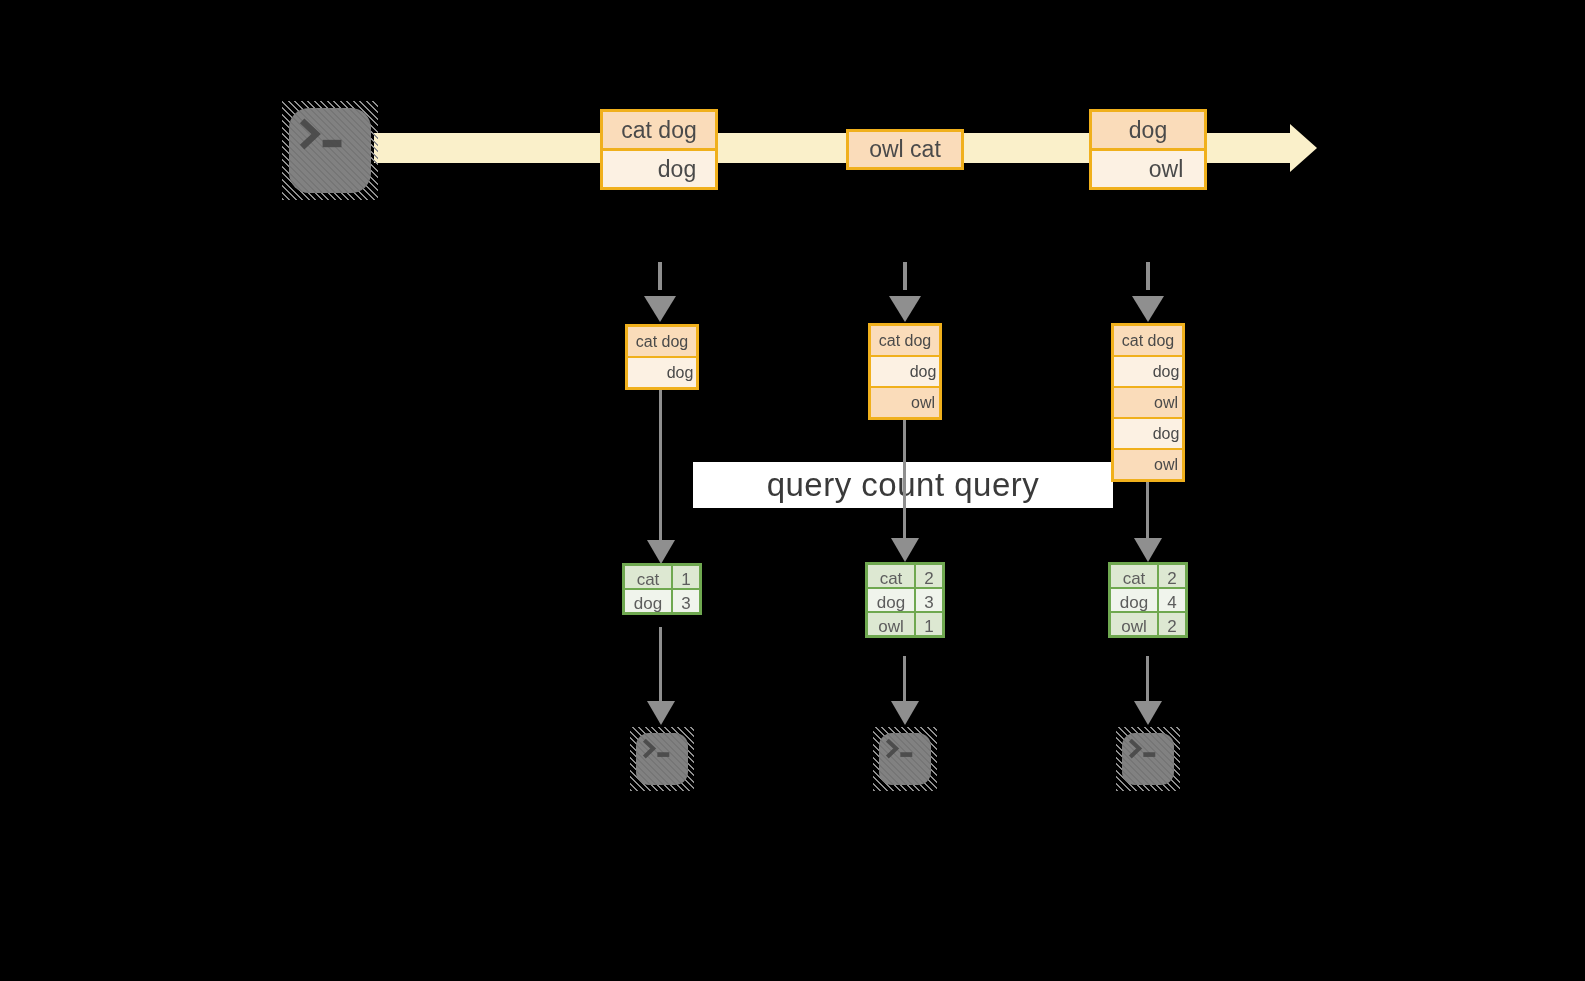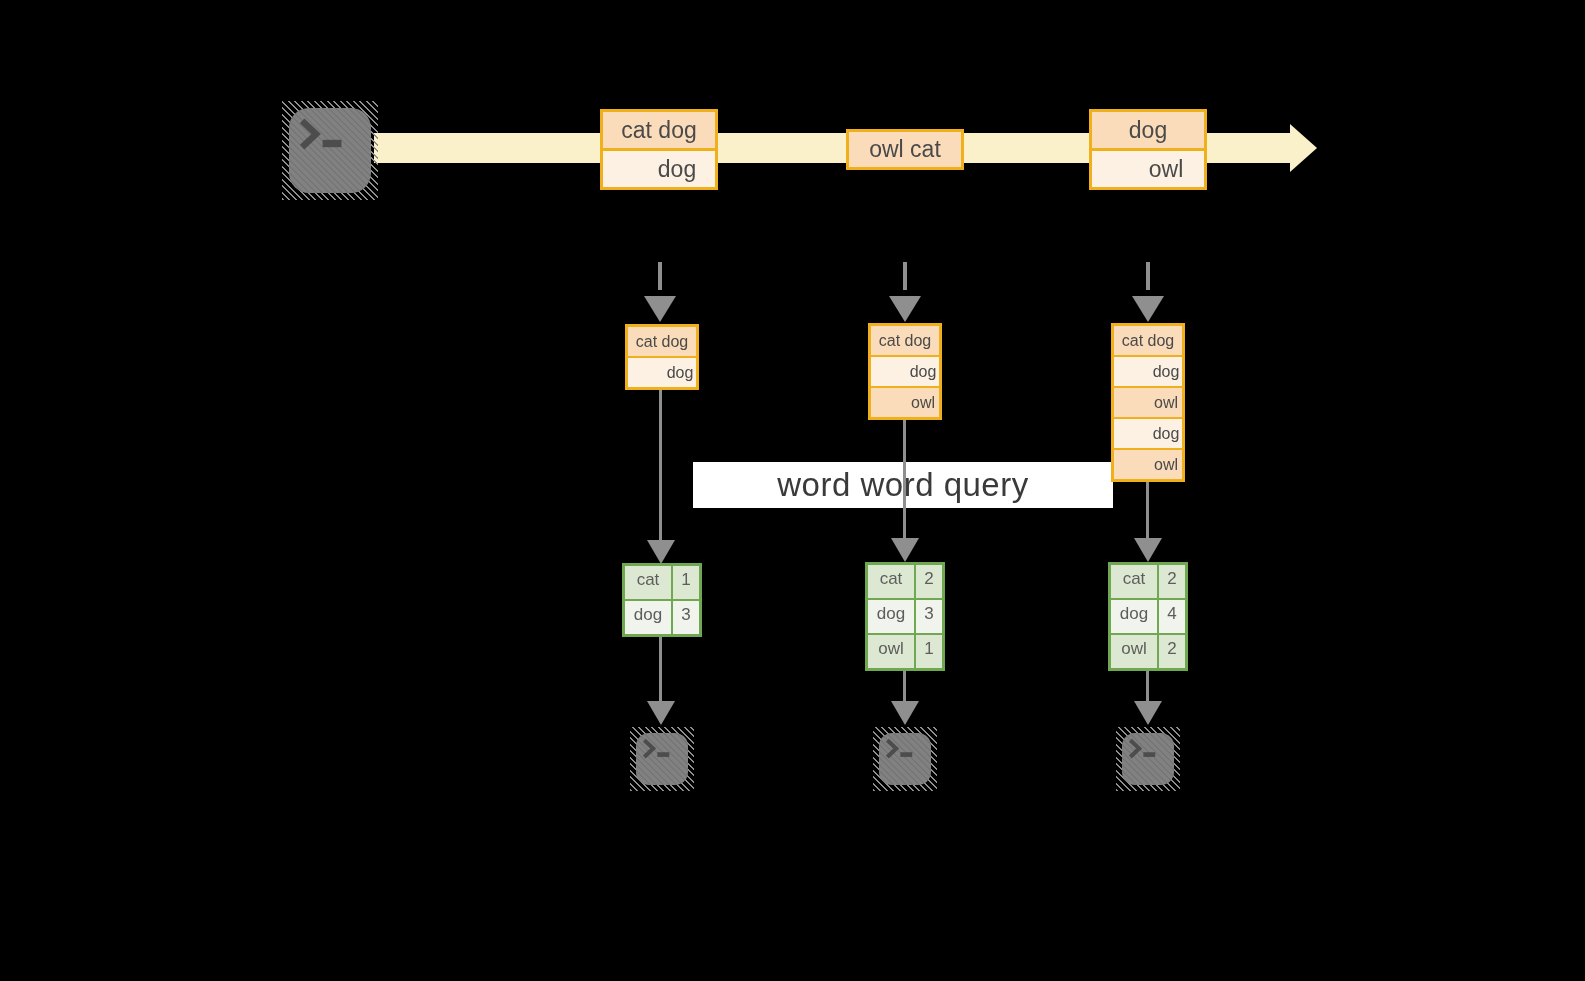--- a/index.html
+++ b/index.html
@@ -34,21 +34,21 @@
   .darrow{position:absolute;width:32px;z-index:2;}
   .darrow .dash{width:4px;height:28px;background:#8f8f8f;margin:0 auto;}
   .darrow .tri{width:0;height:0;margin:6px auto 0;
     border-left:16px solid transparent;border-right:16px solid transparent;border-top:26px solid #8f8f8f;}
   .vline{position:absolute;width:3px;background:#8f8f8f;z-index:2;}
   .tri-dn{position:absolute;width:0;height:0;z-index:2;
     border-left:14px solid transparent;border-right:14px solid transparent;border-top:24px solid #8f8f8f;}
   
   .gtable{position:absolute;display:grid;grid-template-columns:46px 26px;gap:2px;
     background:#6fa850;border:3px solid #6fa850;z-index:3;}
-  .gcell{height:33px;line-height:28px;text-align:center;color:#5d5d5d;font-size:17px;}
+  .gcell{height:22px;line-height:28px;text-align:center;color:#5d5d5d;font-size:17px;}
   .gdark{background:#dde8d2;}
   .glight{background:#f0f4ec;}
   
   .banner{position:absolute;left:693px;top:462px;width:420px;height:46px;background:#ffffff;z-index:1;
     display:flex;align-items:center;justify-content:center;color:#3a3a3a;font-size:33px;letter-spacing:.5px;}
 </style>
 </head>
 <body>
 
 <div class="canvas">
@@ -109,21 +109,21 @@
   </div>
   <div class="obox obox-sm" style="left:1111px;top:323px;">
     <div class="ocell peach">cat dog</div>
     <div class="ocell cream">dog dog</div>
     <div class="ocell peach">owl cat</div>
     <div class="ocell cream">dog</div>
     <div class="ocell peach">owl</div>
   </div>
 
   <div class="banner">
-    <span>word word query</span>
+    <span>query count query</span>
   </div>
 
   <div class="vline" style="left:659px;top:390px;height:150px;"></div>
   <div class="tri-dn" style="left:647px;top:540px;"></div>
   <div class="vline" style="left:903px;top:420px;height:118px;"></div>
   <div class="tri-dn" style="left:891px;top:538px;"></div>
   <div class="vline" style="left:1146px;top:482px;height:56px;"></div>
   <div class="tri-dn" style="left:1134px;top:538px;"></div>
 
   <div class="gtable" style="left:622px;top:563px;">

